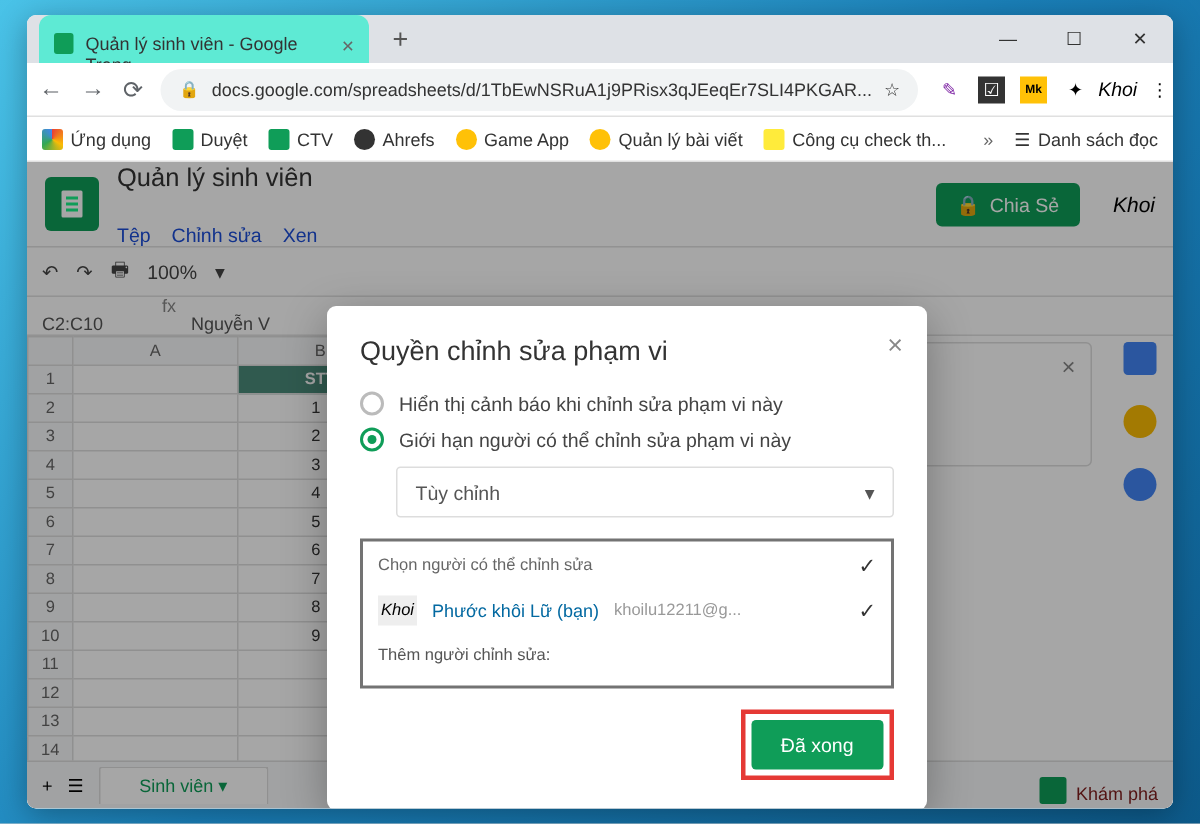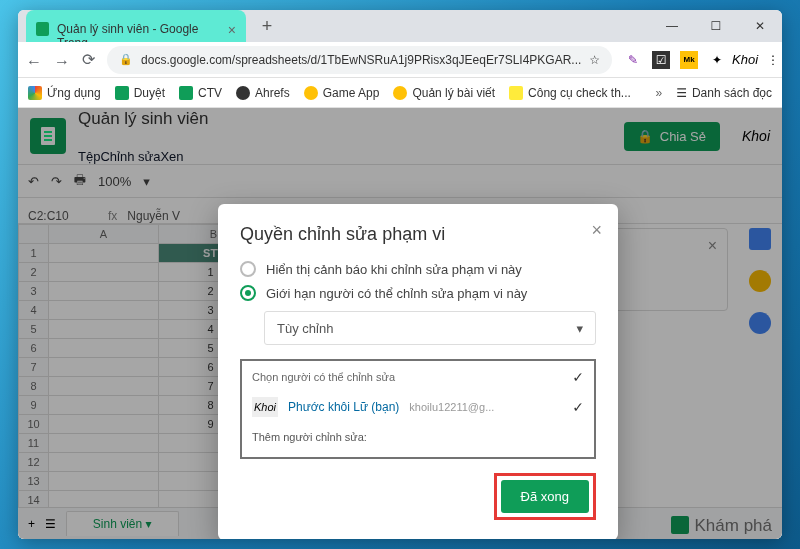--- a/index.html
+++ b/index.html
@@ -20,27 +20,27 @@
 .ext{width:18px;height:18px;display:flex;align-items:center;justify-content:center;font-size:12px}
 .bookbar{height:30px;background:#fff;display:flex;align-items:center;padding:0 10px;gap:14px;font-size:12px;color:#333;border-bottom:1px solid #e0e0e0}
 .bm{display:flex;align-items:center;gap:5px;cursor:pointer}
 .bm-ico{width:14px;height:14px;border-radius:2px;display:inline-block}
 .content{flex:1;position:relative;background:#fff;overflow:hidden}
 .sheets-header{height:56px;display:flex;align-items:center;padding:0 12px;gap:12px}
 .sheets-logo{width:36px;height:36px;background:#0f9d58;border-radius:4px;display:flex;align-items:center;justify-content:center;color:#fff;font-size:18px;position:relative}
 .sheets-logo::after{content:"";position:absolute;width:14px;height:18px;background:#fff;border-radius:1px}
 .sheets-logo::before{content:"";position:absolute;width:8px;height:2px;background:#0f9d58;z-index:1;box-shadow:0 4px 0 #0f9d58,0 -4px 0 #0f9d58}
 .doc-title{font-size:17px;color:#333}
-.doc-menu{display:flex;font-size:13px;color:#0f172a;margin-top:20px}
+.doc-menu{display:flex;gap:14px;font-size:13px;color:#1d4ed8;margin-top:20px}
 .share-btn{margin-left:auto;background:#0f9d58;color:#fff;padding:7px 14px;border-radius:4px;font-size:13px;display:flex;align-items:center;gap:6px;cursor:pointer}
 .avatar{width:28px;height:28px;margin-left:10px;display:flex;align-items:center;justify-content:center;font-style:italic;font-size:14px}
 .toolbar{height:34px;border-top:1px solid #e0e0e0;border-bottom:1px solid #e0e0e0;display:flex;align-items:center;padding:0 10px;gap:12px;font-size:13px;color:#444}
 .namebox{height:26px;border-bottom:1px solid #e0e0e0;display:flex;align-items:flex-end;padding:0 10px;font-size:12px;color:#555}
 .nameval{width:70px}
-.fx{margin:0 10px;color:#888}
+.fx{margin:12px 10px;color:#888}
 .grid{position:relative;font-size:12px}
 .grid table{border-collapse:collapse}
 .grid th,.grid td{border:1px solid #ddd;height:19px;font-size:11px;color:#333;text-align:center;background:#fff}
 .grid th{background:#f8f9fa;font-weight:normal;color:#666}
 .rowh{width:30px;background:#f8f9fa!important}
 .colh{width:110px}
 .stt-cell{background:#4a8a7a!important;color:#fff!important;font-weight:bold}
 .num-cell{text-align:right;padding-right:6px}
 .sidepanel{position:absolute;right:10px;top:120px;width:210px;background:#fff;border:1px solid #ddd;border-radius:4px;padding:12px;font-size:13px;color:#444}
 .sidepanel .close{position:absolute;right:10px;top:8px;font-size:16px;color:#888;cursor:pointer}
@@ -61,21 +61,21 @@
 .editor-row{display:flex;align-items:center;gap:10px;font-size:12px;padding:4px 0}
 .editor-av{width:26px;height:20px;background:#eee;display:flex;align-items:center;justify-content:center;font-style:italic;font-size:11px}
 .editor-name{color:#0369a1}
 .editor-email{color:#999;font-size:11px}
 .add-label{font-size:11px;color:#555;margin:10px 0 6px}
 .add-input{width:100%;height:44px;border:1px solid #ddd;border-radius:2px;padding:6px 10px;font-size:12px;color:#999;resize:both}
 .done-wrap{display:flex;justify-content:flex-end;margin-top:14px;padding:4px;border:3px solid #e53935;width:fit-content;margin-left:auto}
 .done-btn{background:#0f9d58;color:#fff;padding:9px 20px;border-radius:3px;font-size:13px;cursor:pointer}
 .sheet-tabs{position:absolute;bottom:0;left:0;right:0;height:32px;border-top:1px solid #ddd;display:flex;align-items:center;padding:0 10px;gap:10px;font-size:12px;background:#f8f9fa}
 .sheet-tab{background:#fff;border:1px solid #ddd;border-bottom:none;padding:5px 26px;border-radius:2px 2px 0 0;color:#0f9d58}
-.explore{position:absolute;right:10px;bottom:3px;display:flex;align-items:flex-start;gap:6px;font-size:17px;color:#737373}
+.explore{position:absolute;right:10px;bottom:3px;display:flex;align-items:flex-end;gap:6px;font-size:12px;color:#7f1d1d}
 .explore-ico{width:18px;height:18px;background:#0f9d58;border-radius:2px}
 </style>
 </head>
 <body>
 
 <div class="browser">
   <div class="titlebar">
     <div class="tab">
       <span class="tab-icon"></span>
       <span>Quản lý sinh viên - Google Trang</span>

